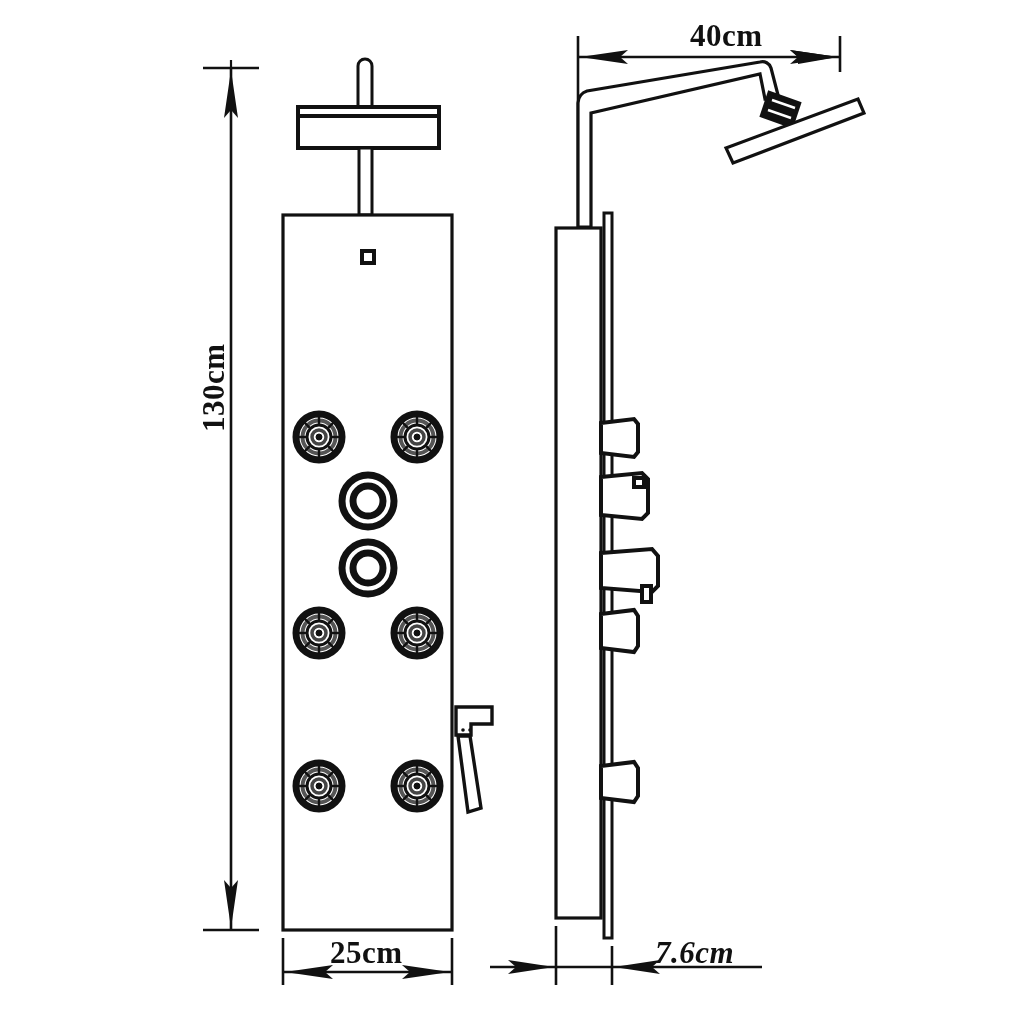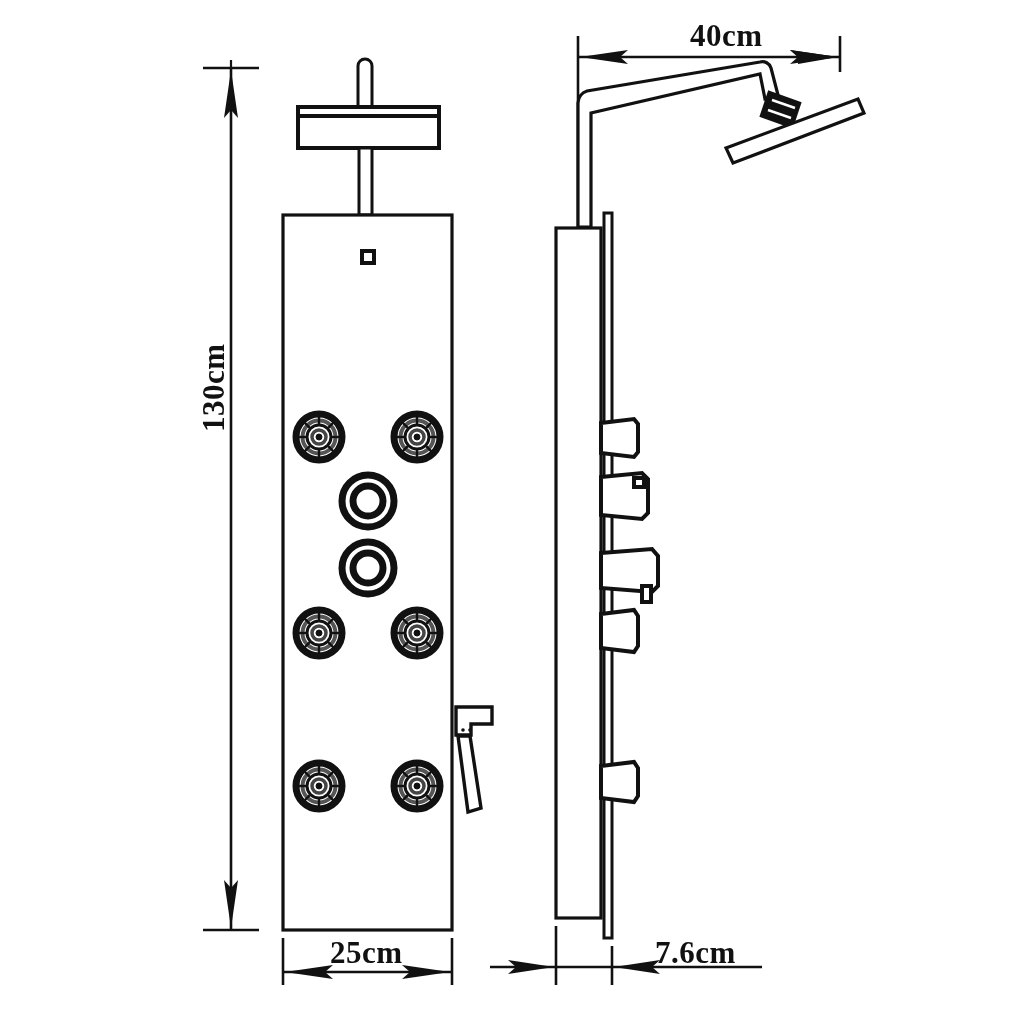--- a/index.html
+++ b/index.html
@@ -20,21 +20,21 @@
     letter-spacing:0.5px;
   }
   #label-130{
     left:196px; top:432px;
     font-size:31px;
     transform:rotate(-90deg);
     transform-origin:left top;
   }
   #label-25{ left:330px; top:935px; font-size:31px;text-align:center;}
   #label-40{ left:690px; top:18px; font-size:31px;text-align:right;}
-  #label-76{ left:655px; top:935px; font-size:31px;}
+  #label-76{ left:655px; top:935px; font-size:31px;font-style:italic;}
 </style>
 </head>
 <body>
 
 <div id="stage">
 
   <svg id="drawing" viewBox="0 0 1024 1024">
     <defs>
 
       <g id="jet-symbol">

